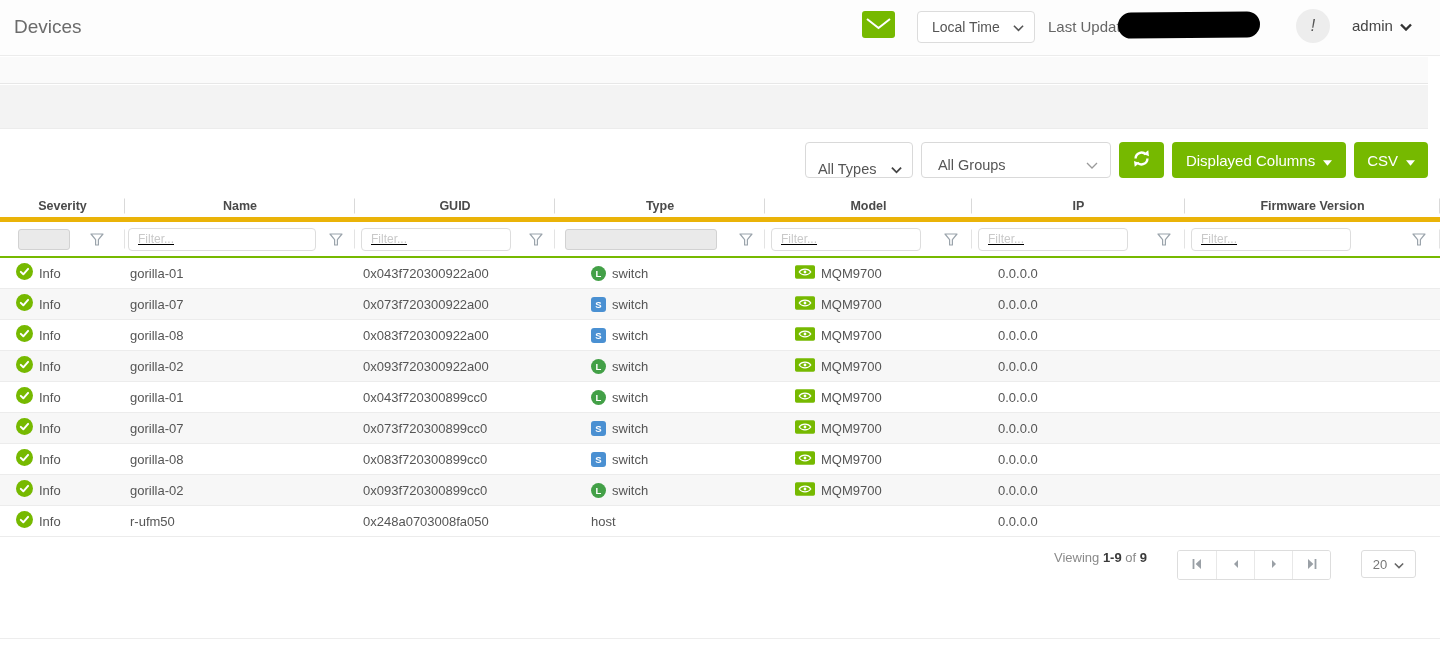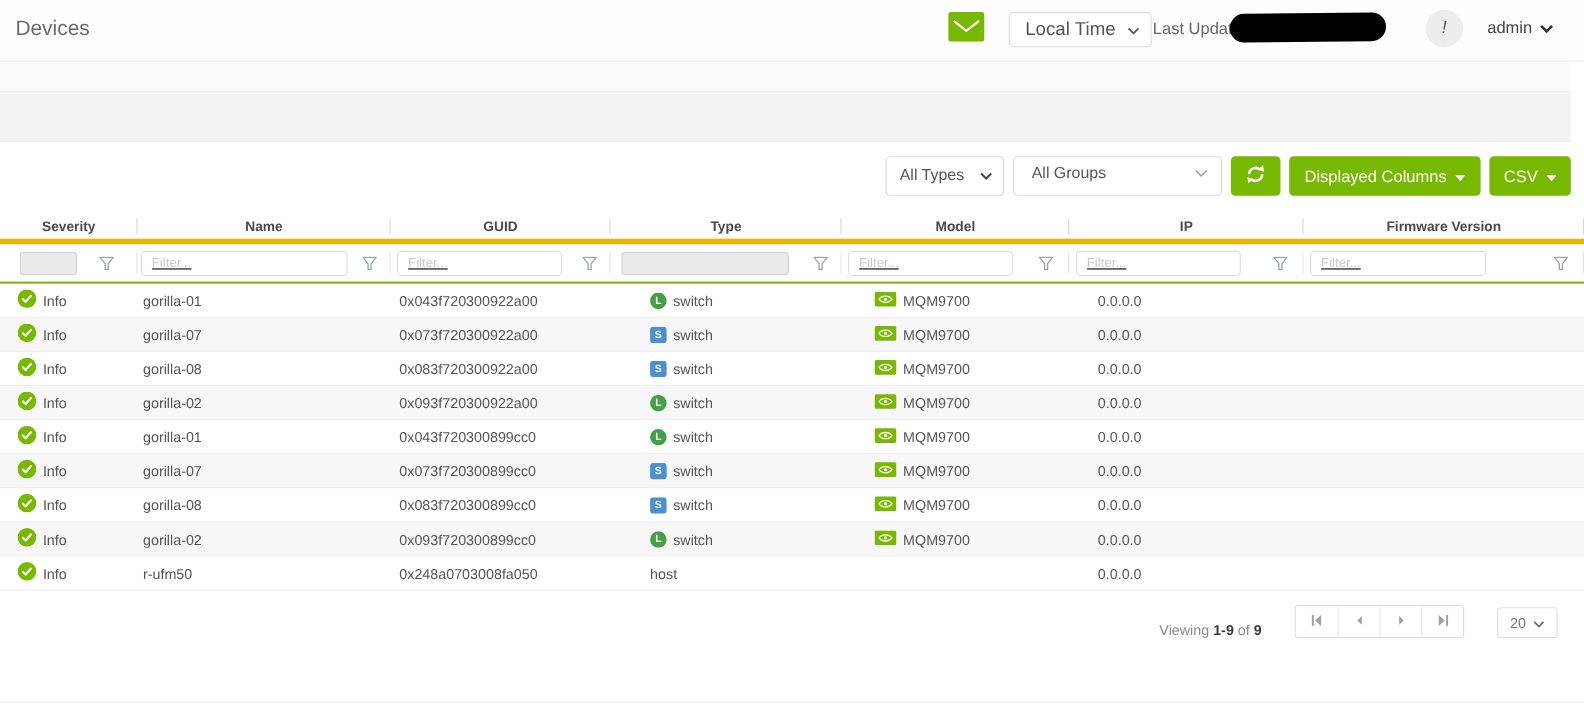--- a/index.html
+++ b/index.html
@@ -4,35 +4,35 @@
 <style>
   * { margin:0; padding:0; box-sizing:border-box; }
   html,body { background:#fff; }
   body { font-family:"Liberation Sans", sans-serif; }
   .page { position:relative; width:1440px; height:656px; background:#fff; overflow:hidden; }
 
   
   .topbar { position:absolute; top:0; left:0; width:100%; height:56px; background:#fdfdfd; border-bottom:1px solid #ececec; }
   .page-title { position:absolute; top:16px; left:14px; font-size:19px; color:#6b6b6b; font-weight:400; }
   .mail-btn { position:absolute; top:11px; left:862px; cursor:pointer; }
-  .tz-select { position:absolute; top:11px; left:917px; width:130px; height:32px; background:#fff; border:1px solid #dcdcdc; border-radius:4px;
-               display:flex; align-items:center; justify-content:space-between; padding:0 10px 0 14px; font-size:17px; color:#555; cursor:pointer; }
+  .tz-select { position:absolute; top:11px; left:917px; width:118px; height:32px; background:#fff; border:1px solid #dcdcdc; border-radius:4px;
+               display:flex; align-items:center; justify-content:space-between; padding:0 10px 0 14px; font-size:14px; color:#555; cursor:pointer; }
   .last-update { position:absolute; top:18px; left:1048px; font-size:15px; color:#666; }
   .redaction { position:absolute; top:12px; left:1118px; width:142px; height:26px; background:#000; border-radius:13px; transform:rotate(-.6deg); }
   .help-badge { position:absolute; top:9px; left:1296px; width:34px; height:34px; border-radius:50%; background:#ededed;
                 display:flex; align-items:center; justify-content:center; font-size:16px; font-style:italic; color:#555; cursor:pointer; }
   .user-menu { position:absolute; top:17px; left:1352px; display:flex; align-items:center; gap:7px; font-size:15px; color:#444; cursor:pointer; }
 
   
   .band1 { position:absolute; top:57px; left:0; width:1428px; height:27px; background:#fafafa; border-bottom:1px solid #e7e7e7; }
   .band2 { position:absolute; top:85px; left:0; width:1428px; height:44px; background:#f3f3f3; border-bottom:1px solid #ececec; }
 
   
   .toolbar { position:absolute; top:142px; right:12px; display:flex; align-items:center; gap:8px; }
-  .sel { background:#fff; border:1px solid #d9d9d9; border-radius:4px; height:36px; display:flex; align-items:center; justify-content:space-between;
+  .sel { background:#fff; border:1px solid #d9d9d9; border-radius:4px; height:36px; display:flex; align-items:flex-end; justify-content:space-between;
          font-size:14.5px; color:#555; cursor:pointer; }
   .sel.types { width:108px; padding:0 10px 0 12px; }
   .sel.groups { width:190px; padding:0 12px 4px 16px; }
   .gbtn { background:#76b900; border:none; border-radius:4px; height:36px; color:#fff; font-size:15px; font-family:inherit;
           display:flex; align-items:center; justify-content:center; gap:8px; cursor:pointer; }
   .gbtn.refresh { width:45px; }
   .gbtn.cols { padding:0 14px; }
   .gbtn.csv { padding:0 13px;align-items:center; }
 
   
@@ -60,21 +60,21 @@
   .trow { display:flex; height:31px; align-items:center; border-bottom:1px solid #ececec; font-size:13px; color:#555; background:#fff; cursor:pointer; }
   .trow.alt { background:#f7f7f7; }
   .cell { display:flex; align-items:center; gap:6px; overflow:hidden; white-space:nowrap; }
   .trow .w0 { padding-left:16px; } .trow .w1 { padding-left:5px; } .trow .w2 { padding-left:8px; }
   .trow .w3 { padding-left:36px; } .trow .w4 { padding-left:30px; } .trow .w5 { padding-left:26px; } .trow .w6 { padding-left:8px; }
   .badge { width:15px; height:15px; display:flex; align-items:center; justify-content:center; color:#fff; font-size:9.5px; font-weight:700; flex-shrink:0; }
   .badge-l { background:#43a047; border-radius:50%; }
   .badge-s { background:#4a90d2; border-radius:3px; }
 
   
-  .pagination { position:absolute; top:550px; right:24px; display:flex; align-items:flex-end; gap:30px; }
+  .pagination { position:absolute; top:550px; right:24px; display:flex; align-items:flex-start; gap:30px; }
   .viewing { font-size:13px; color:#8a8a8a; }
   .viewing b { color:#3a3a3a; font-weight:700; }
   .pager { display:flex; border:1px solid #ddd; border-radius:3px; overflow:hidden; background:#fff; }
   .pbtn { width:38px; height:28px; display:flex; align-items:center; justify-content:center; background:#fff; border:none; border-left:1px solid #e8e8e8; cursor:pointer; }
   .pbtn:first-child { border-left:none; }
   .psize { width:55px; height:28px; border:1px solid #ddd; border-radius:3px; display:flex; align-items:center; justify-content:center; gap:7px;
            font-size:13px; color:#777; cursor:pointer; background:#fff; }
 
   .footer-line { position:absolute; top:638px; left:0; width:100%; height:1px; background:#ededed; }
 </style>

